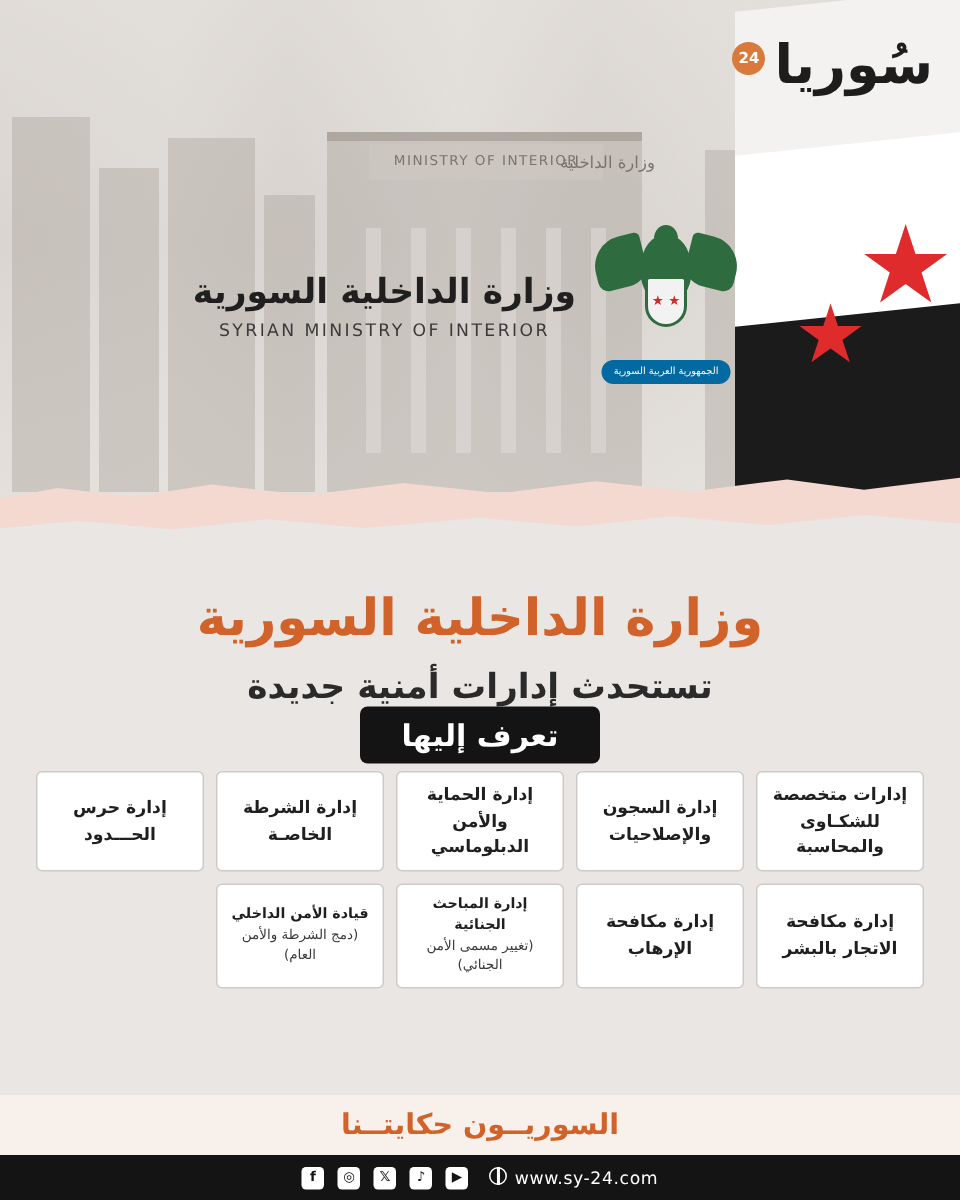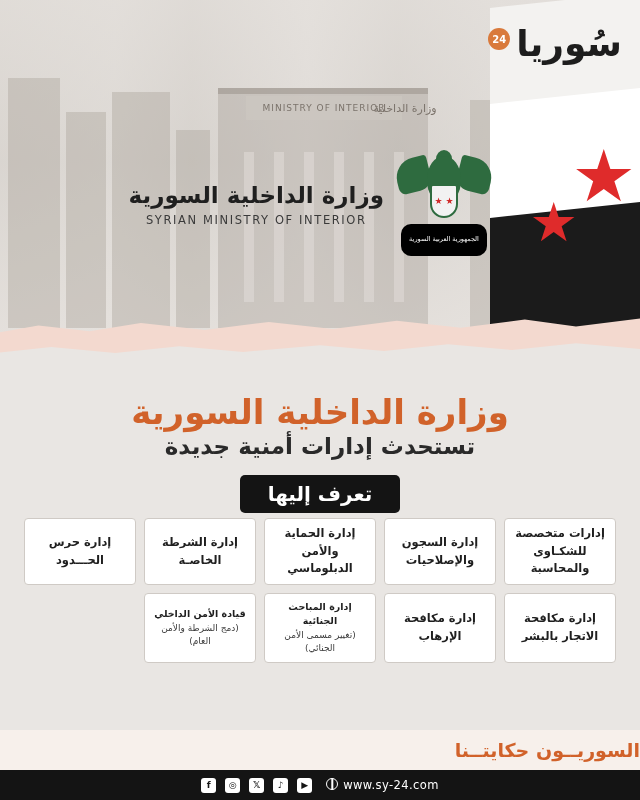--- a/index.html
+++ b/index.html
@@ -154,43 +154,43 @@
   .shield {
     position: absolute; left: 50%; top: 34px; transform: translateX(-50%);
     width: 28px; height: 34px; background: #f2f2f2;
     border: 2px solid #2e6b3f;
     border-radius: 3px 3px 14px 14px;
     display: flex; align-items: center; justify-content: center; gap: 2px;
   }
   .shield .st { color: #d02a2a; font-size: 9px; line-height: 1; }
   .scroll {
     position: absolute; left: 50%; bottom: 2px; transform: translateX(-50%);
-    width: 86px; height: 32px; background: #000000; border-radius: 10px;
+    width: 86px; height: 16px; background: #0369a1; border-radius: 10px;
     color: #fff; font-size: 6.5px; display: flex; align-items: center; justify-content: center;
     text-align: center; line-height: 1.1; padding: 0 4px;
   }
 
   
   .body-area {
     position: absolute;
     left: 0; top: 360px; width: 640px; height: 370px;
     text-align: center;
   }
   .headline {
     margin-top: 32px;
     font-size: 34px; font-weight: bold; color: #d1622a;
     line-height: 1.2;
   }
   .subhead {
-    margin-top: 0;
+    margin-top: 12px;
     font-size: 23px; font-weight: bold; color: #2a2a2a;
   }
   .cta {
     display: inline-block;
-    margin-top: 16px;
+    margin-top: 0;
     background: #141414; color: #ffffff;
     font-size: 20px; font-weight: bold;
     padding: 7px 28px;
     border-radius: 5px;
   }
 
   
   .grid {
     margin-top: 5px;
     padding: 0 24px;
@@ -213,21 +213,21 @@
   .card .muted { font-weight: normal; font-size: 9px; color: #3b3b3b; display: block; }
 
   
   .footer {
     position: absolute;
     left: 0; bottom: 0; width: 640px; height: 70px;
     background: #f7f0eb;
   }
   .footer-top {
     position: absolute; left: 0; top: 0; width: 640px; height: 40px;
-    display: flex; align-items: center; 
+    display: flex; align-items: center; justify-content: center;
   }
   .footer-slogan {
     font-size: 19px; font-weight: bold; color: #d1622a; letter-spacing: 1px;
   }
   .footer-bar {
     position: absolute; left: 0; bottom: 0; width: 640px; height: 30px;
     background: #141414;
     display: flex; align-items: center; justify-content: center; gap: 14px;
     direction: ltr;
   }

